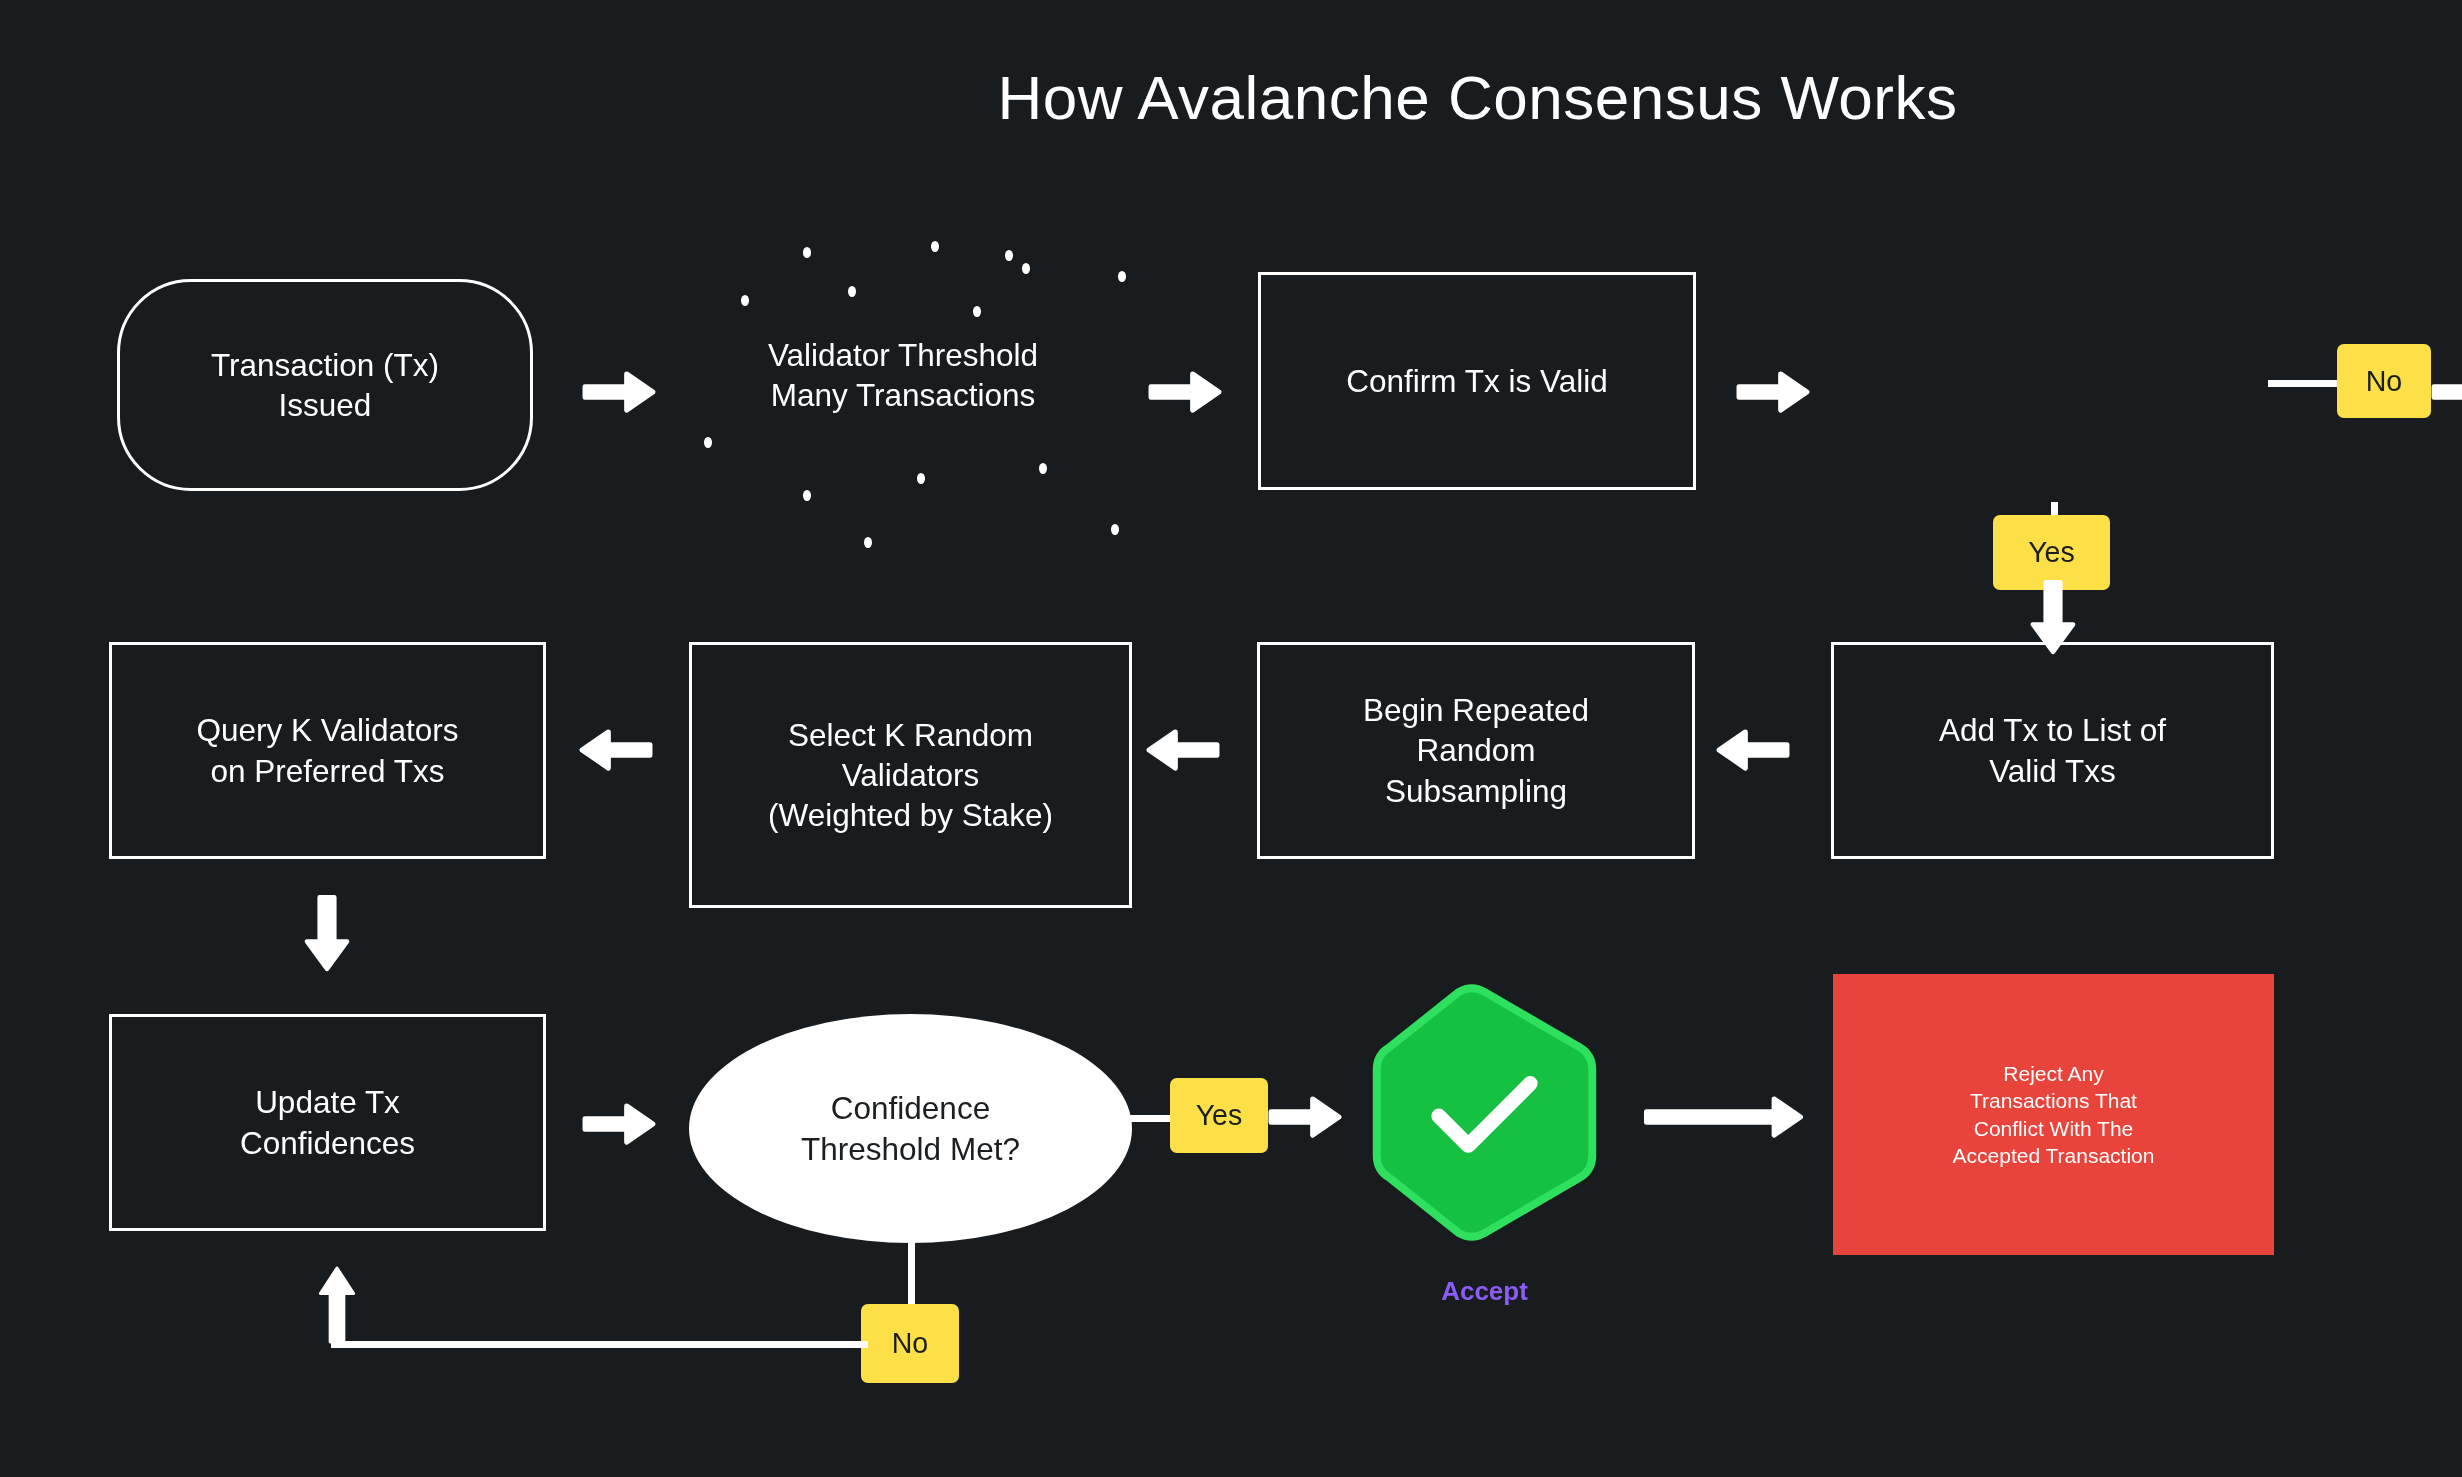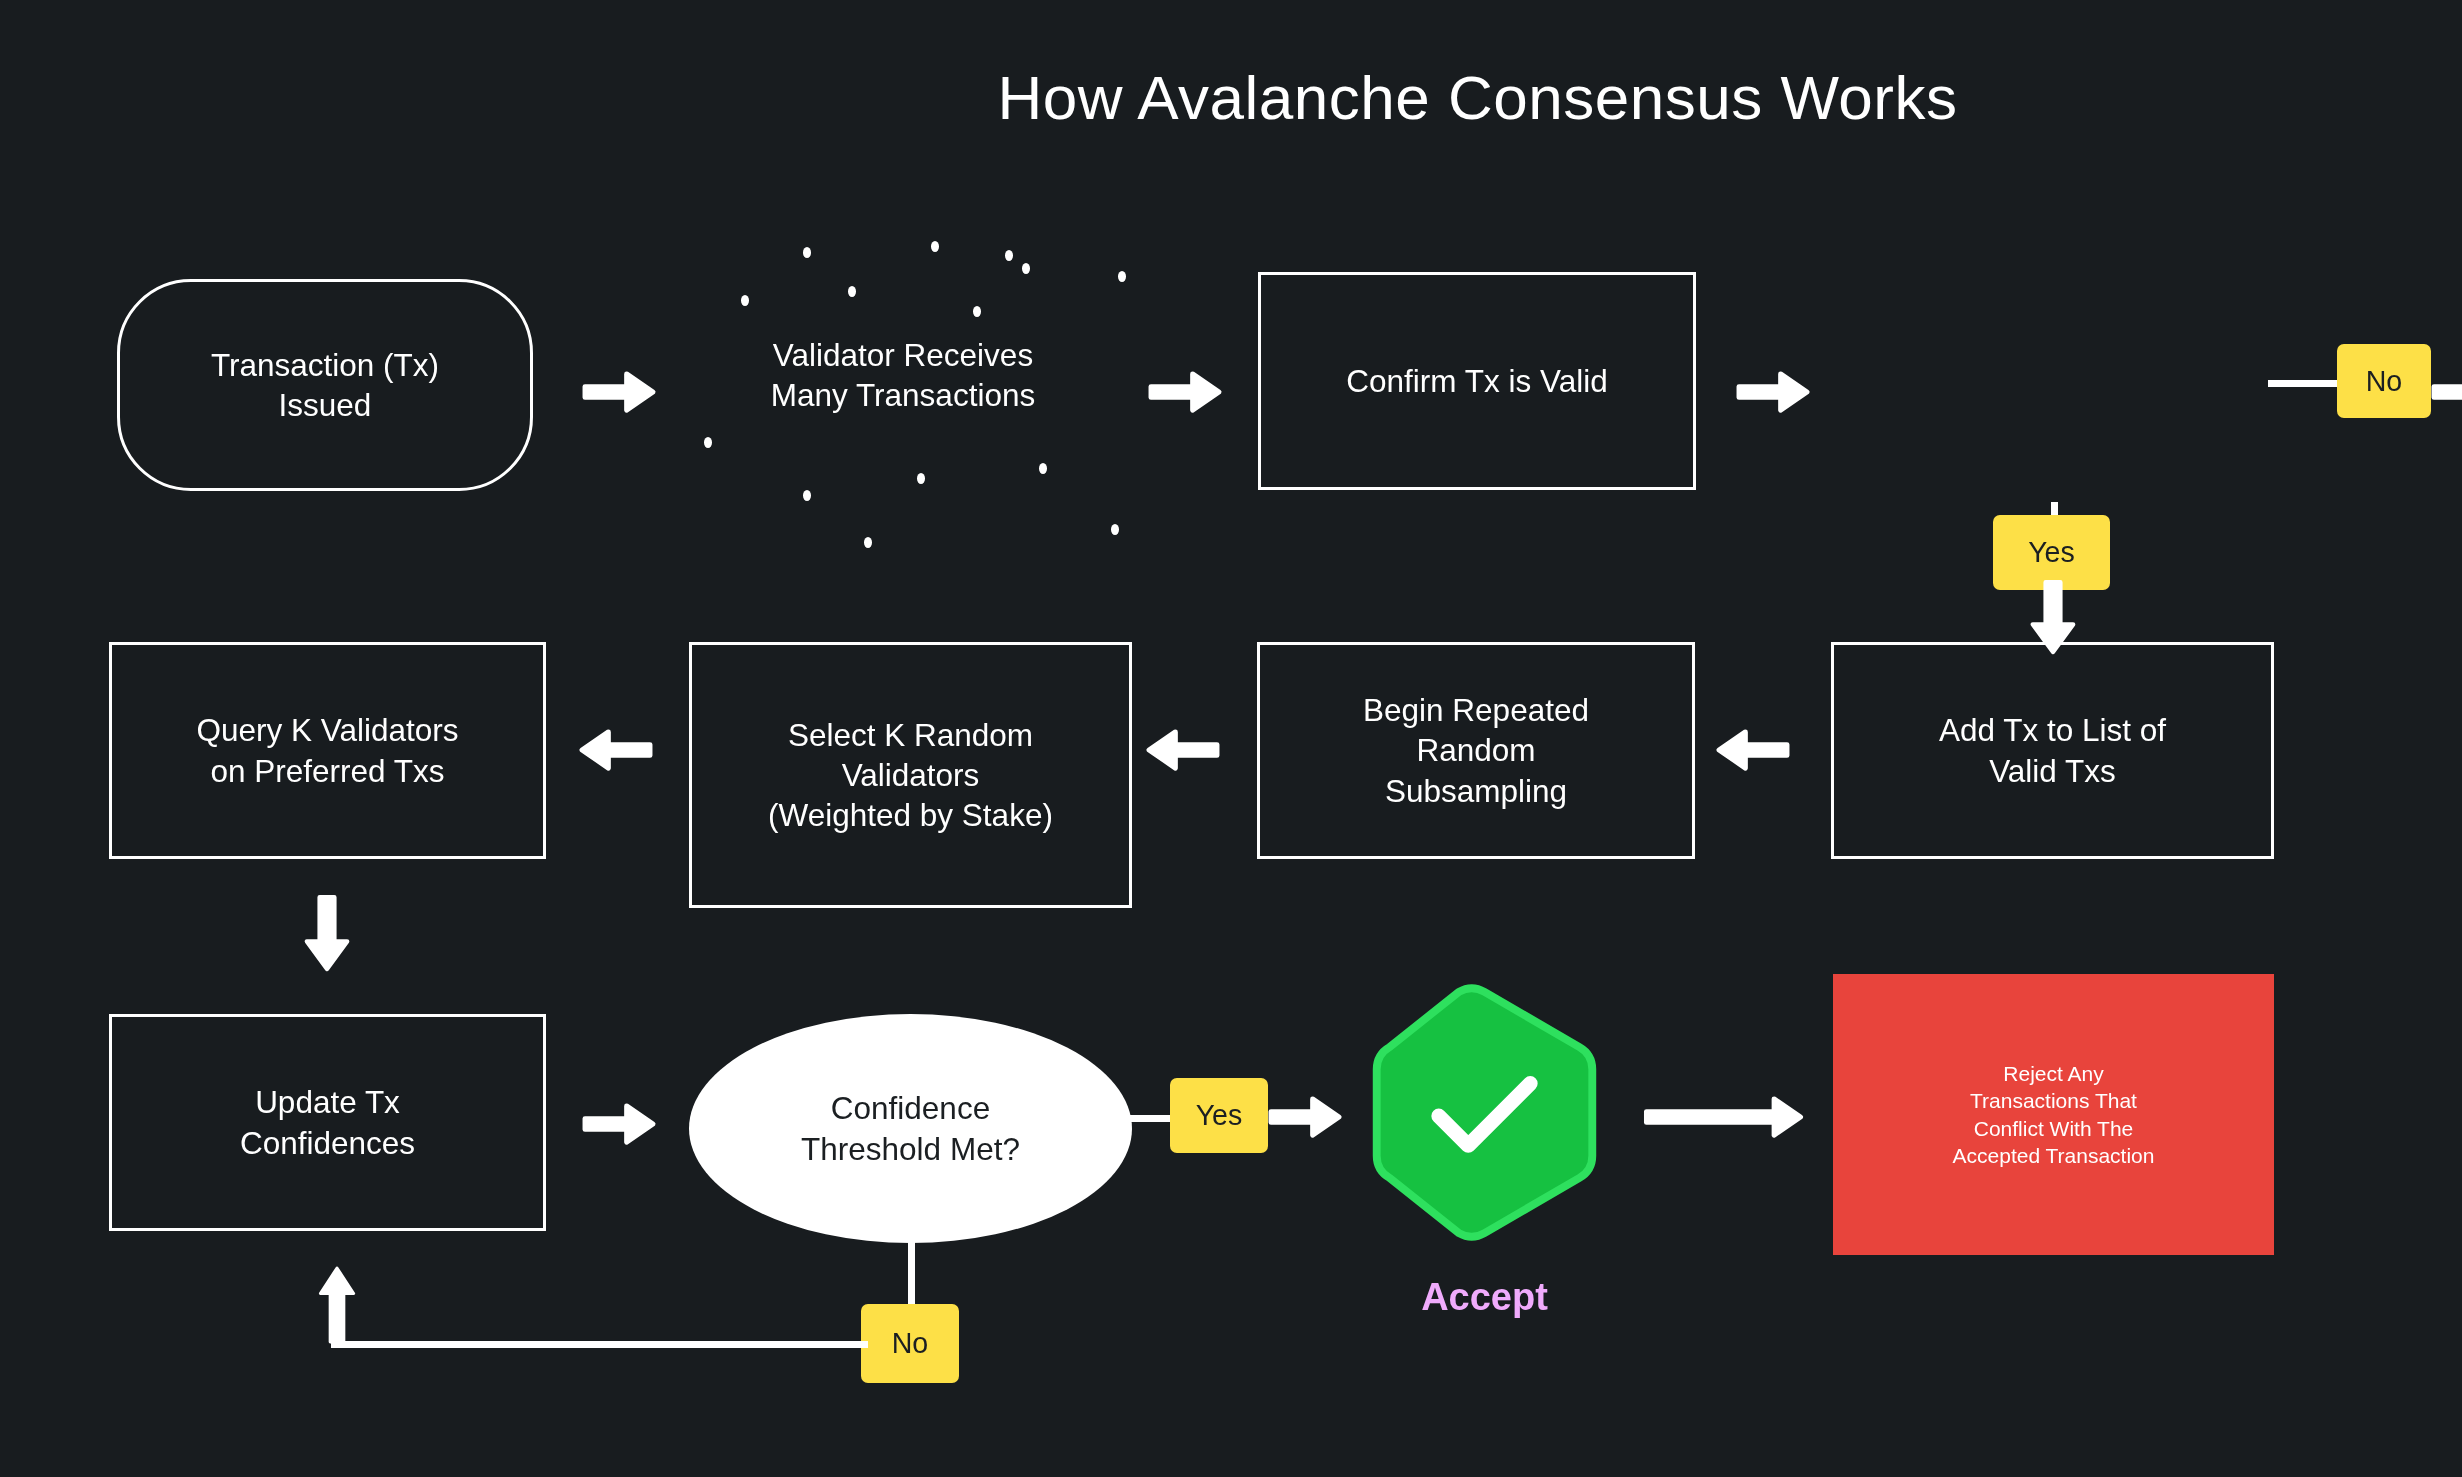--- a/index.html
+++ b/index.html
@@ -96,22 +96,22 @@
     justify-content: center;
     box-sizing: border-box;
   }
 
   
   .line-h { background: #ffffff; height: 6.9px; }
   .line-v { background: #ffffff; width: 6.9px; }
 
   
   .caption {
-    color: #f0abfc;
-    font-size: 38px;
+    color: #8b5cf6;
+    font-size: 26px;
     font-weight: 700;
     text-align: center;
   }
 
   svg { display: block; overflow: visible; }
 </style>
 </head>
 <body>
 
 <div id="canvas">
@@ -123,21 +123,21 @@
 Issued</div>
   </div>
 
   <div class="abs" style="left:584px; top:365px; width:71px; height:54px;">
     <svg width="71" height="54" viewBox="0 0 145 110">
       <path d="M2 44 h85 v-26 l54 37 -54 37 v-26 h-85 z" fill="#ffffff" stroke="#ffffff" stroke-width="10" stroke-linejoin="round"></path>
     </svg>
   </div>
 
   <div class="abs" style="left:689px; top:335px; width:428px; height:113px;">
-    <div class="node-text" style="width:428px;">Validator Receives
+    <div class="node-text" style="width:428px;">Validator Threshold
 Many Transactions</div>
   </div>
   <div class="abs" id="dot-field" style="left:0; top:0; width:2955px; height:1477px; pointer-events:none;">
       <div class="abs dot" style="left: 803px; top: 247px;"></div>
       <div class="abs dot" style="left: 931px; top: 241px;"></div>
       <div class="abs dot" style="left: 1022px; top: 263px;"></div>
       <div class="abs dot" style="left: 1118px; top: 271px;"></div>
       <div class="abs dot" style="left: 848px; top: 286px;"></div>
       <div class="abs dot" style="left: 741px; top: 295px;"></div>
       <div class="abs dot" style="left: 973px; top: 306px;"></div>

